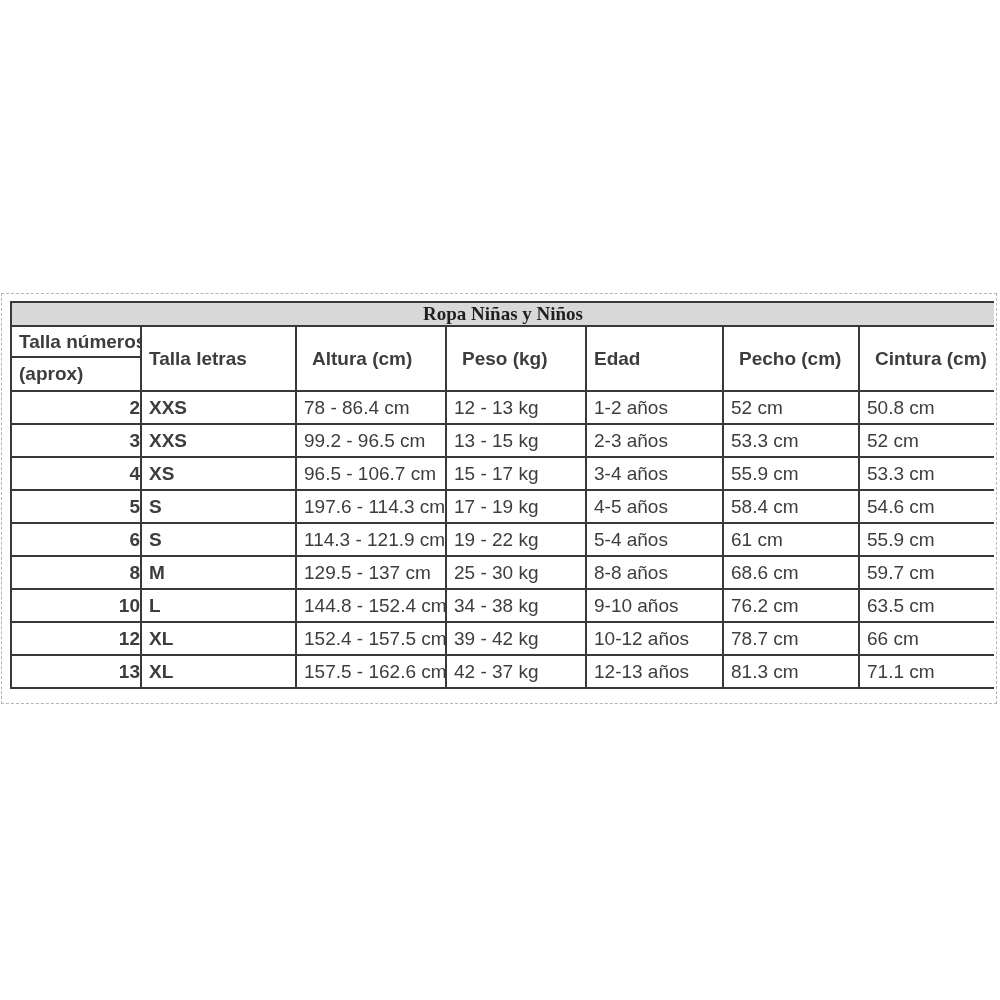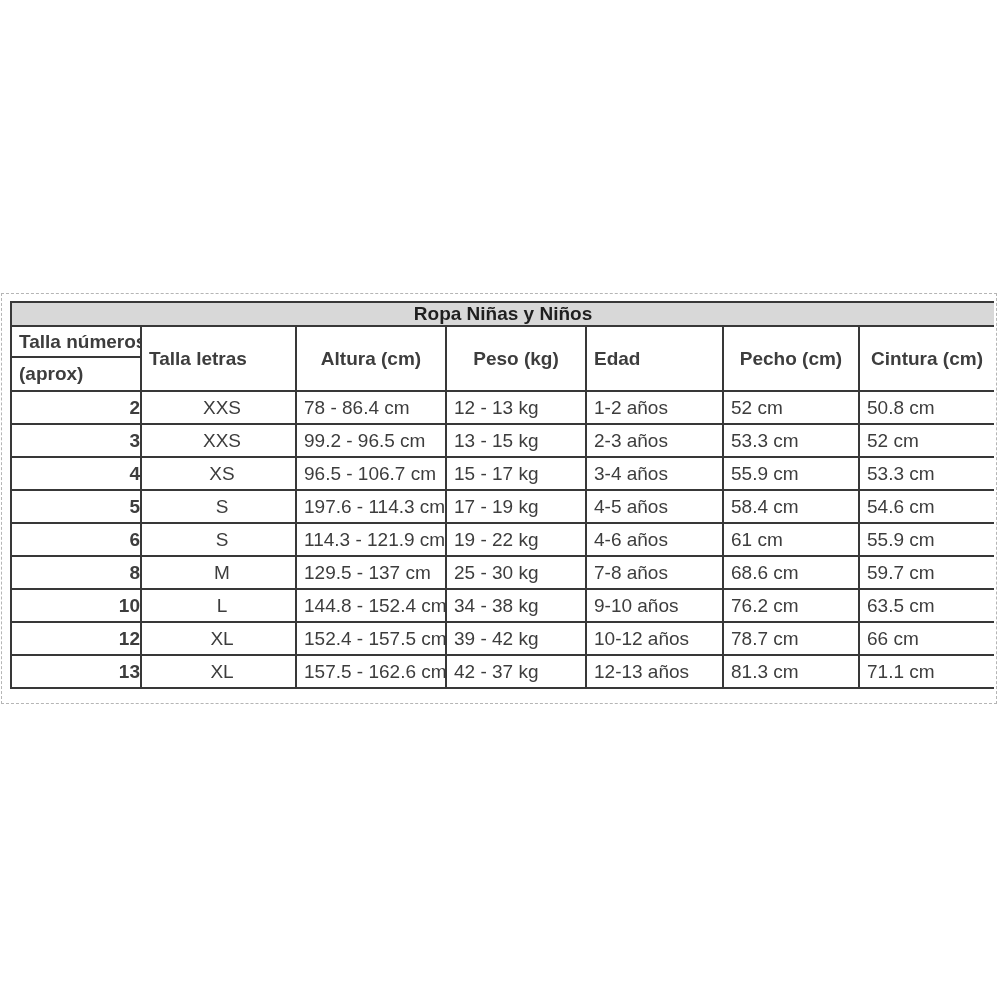--- a/index.html
+++ b/index.html
@@ -40,51 +40,51 @@
     vertical-align: middle;
     padding: 0 0 0 7px;
     overflow: hidden;
     white-space: nowrap;
   }
   table.size-table tr > *:last-child {
     border-right: none;
   }
   tr.title-row {
     height: 17px;
+    font-family: Liberation Serif, serif;
   }
   tr.title-row th {
     background: #d8d8d8;
     text-align: center;
     font-weight: bold;
     color: #1f1f1f;
     padding: 0;
   }
   tr.header-row-a { height: 31px; }
   tr.header-row-b { height: 34px; }
   th.h {
     font-weight: bold;
     color: #1f1f1f;
     background: #ffffff;
     text-align: left;
   }
   th.h.center {
-    text-align: center;
-    padding: 8px;
+    padding: 15px;
   }
   tr.data-row { height: 33px; }
   td.num {
     font-weight: bold;
     color: #23283a;
     text-align: right;
     padding: 0 8px 0 0;
   }
   td.letter {
-    font-weight: normal;
+    font-weight: bold;
     color: #23283a;
-    text-align: center;
+    text-align: left;
   }
 </style>
 </head>
 <body>
 
 <div class="canvas">
   <div class="marquee"></div>
 
   <table class="size-table">
     <colgroup>
@@ -148,30 +148,30 @@
         <td>17 - 19 kg</td>
         <td>4-5 años</td>
         <td>58.4 cm</td>
         <td>54.6 cm</td>
       </tr>
       <tr class="data-row">
         <td class="num">6</td>
         <td class="letter">S</td>
         <td>114.3 - 121.9 cm</td>
         <td>19 - 22 kg</td>
-        <td>4-6 años</td>
+        <td>5-4 años</td>
         <td>61 cm</td>
         <td>55.9 cm</td>
       </tr>
       <tr class="data-row">
         <td class="num">8</td>
         <td class="letter">M</td>
         <td>129.5 - 137 cm</td>
         <td>25 - 30 kg</td>
-        <td>7-8 años</td>
+        <td>8-8 años</td>
         <td>68.6 cm</td>
         <td>59.7 cm</td>
       </tr>
       <tr class="data-row">
         <td class="num">10</td>
         <td class="letter">L</td>
         <td>144.8 - 152.4 cm</td>
         <td>34 - 38 kg</td>
         <td>9-10 años</td>
         <td>76.2 cm</td>

